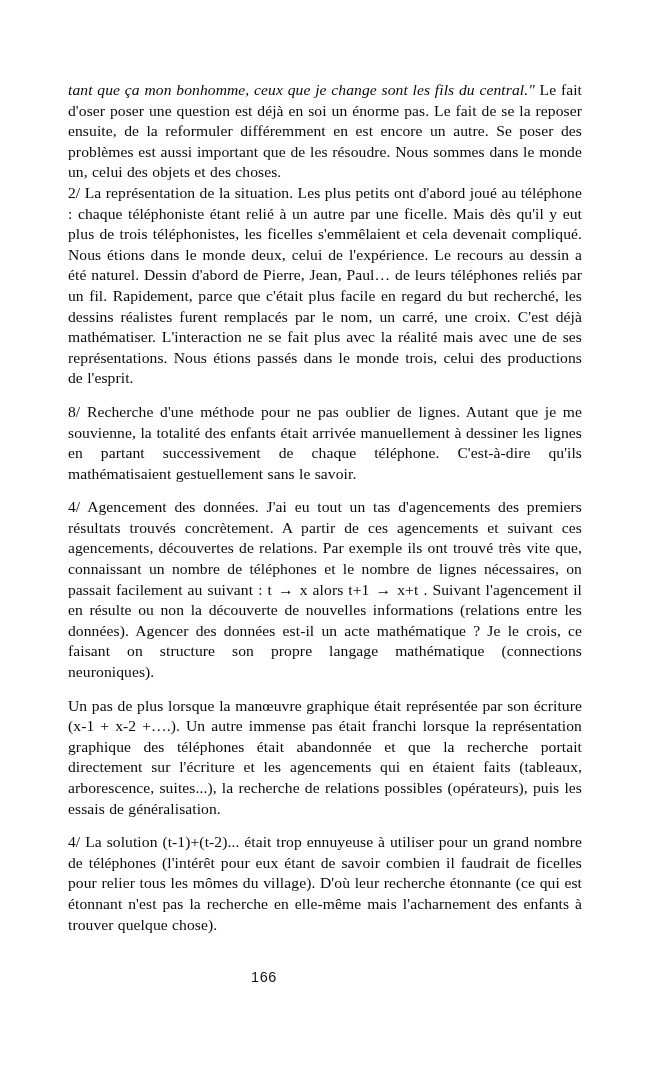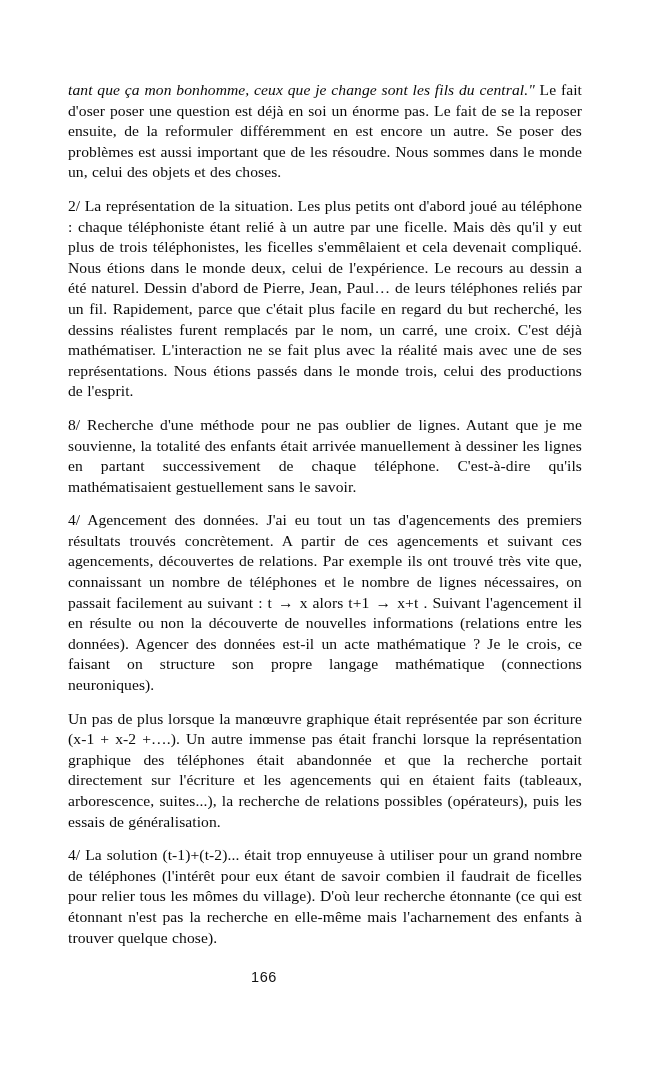--- a/index.html
+++ b/index.html
@@ -48,21 +48,21 @@
   .para:last-of-type {
     margin-bottom: 8px;
   }
 
   
   .quote-tail {
     font-style: italic;
   }
 
   .para-opening {
-    margin-bottom: 13px;
+    margin-bottom: 0;
   }
 
   .arrow {
     font-family: "Liberation Serif", "DejaVu Serif", serif;
     padding: 0 1px;
   }
 
   .folio {
     position: absolute;
     left: 0;

